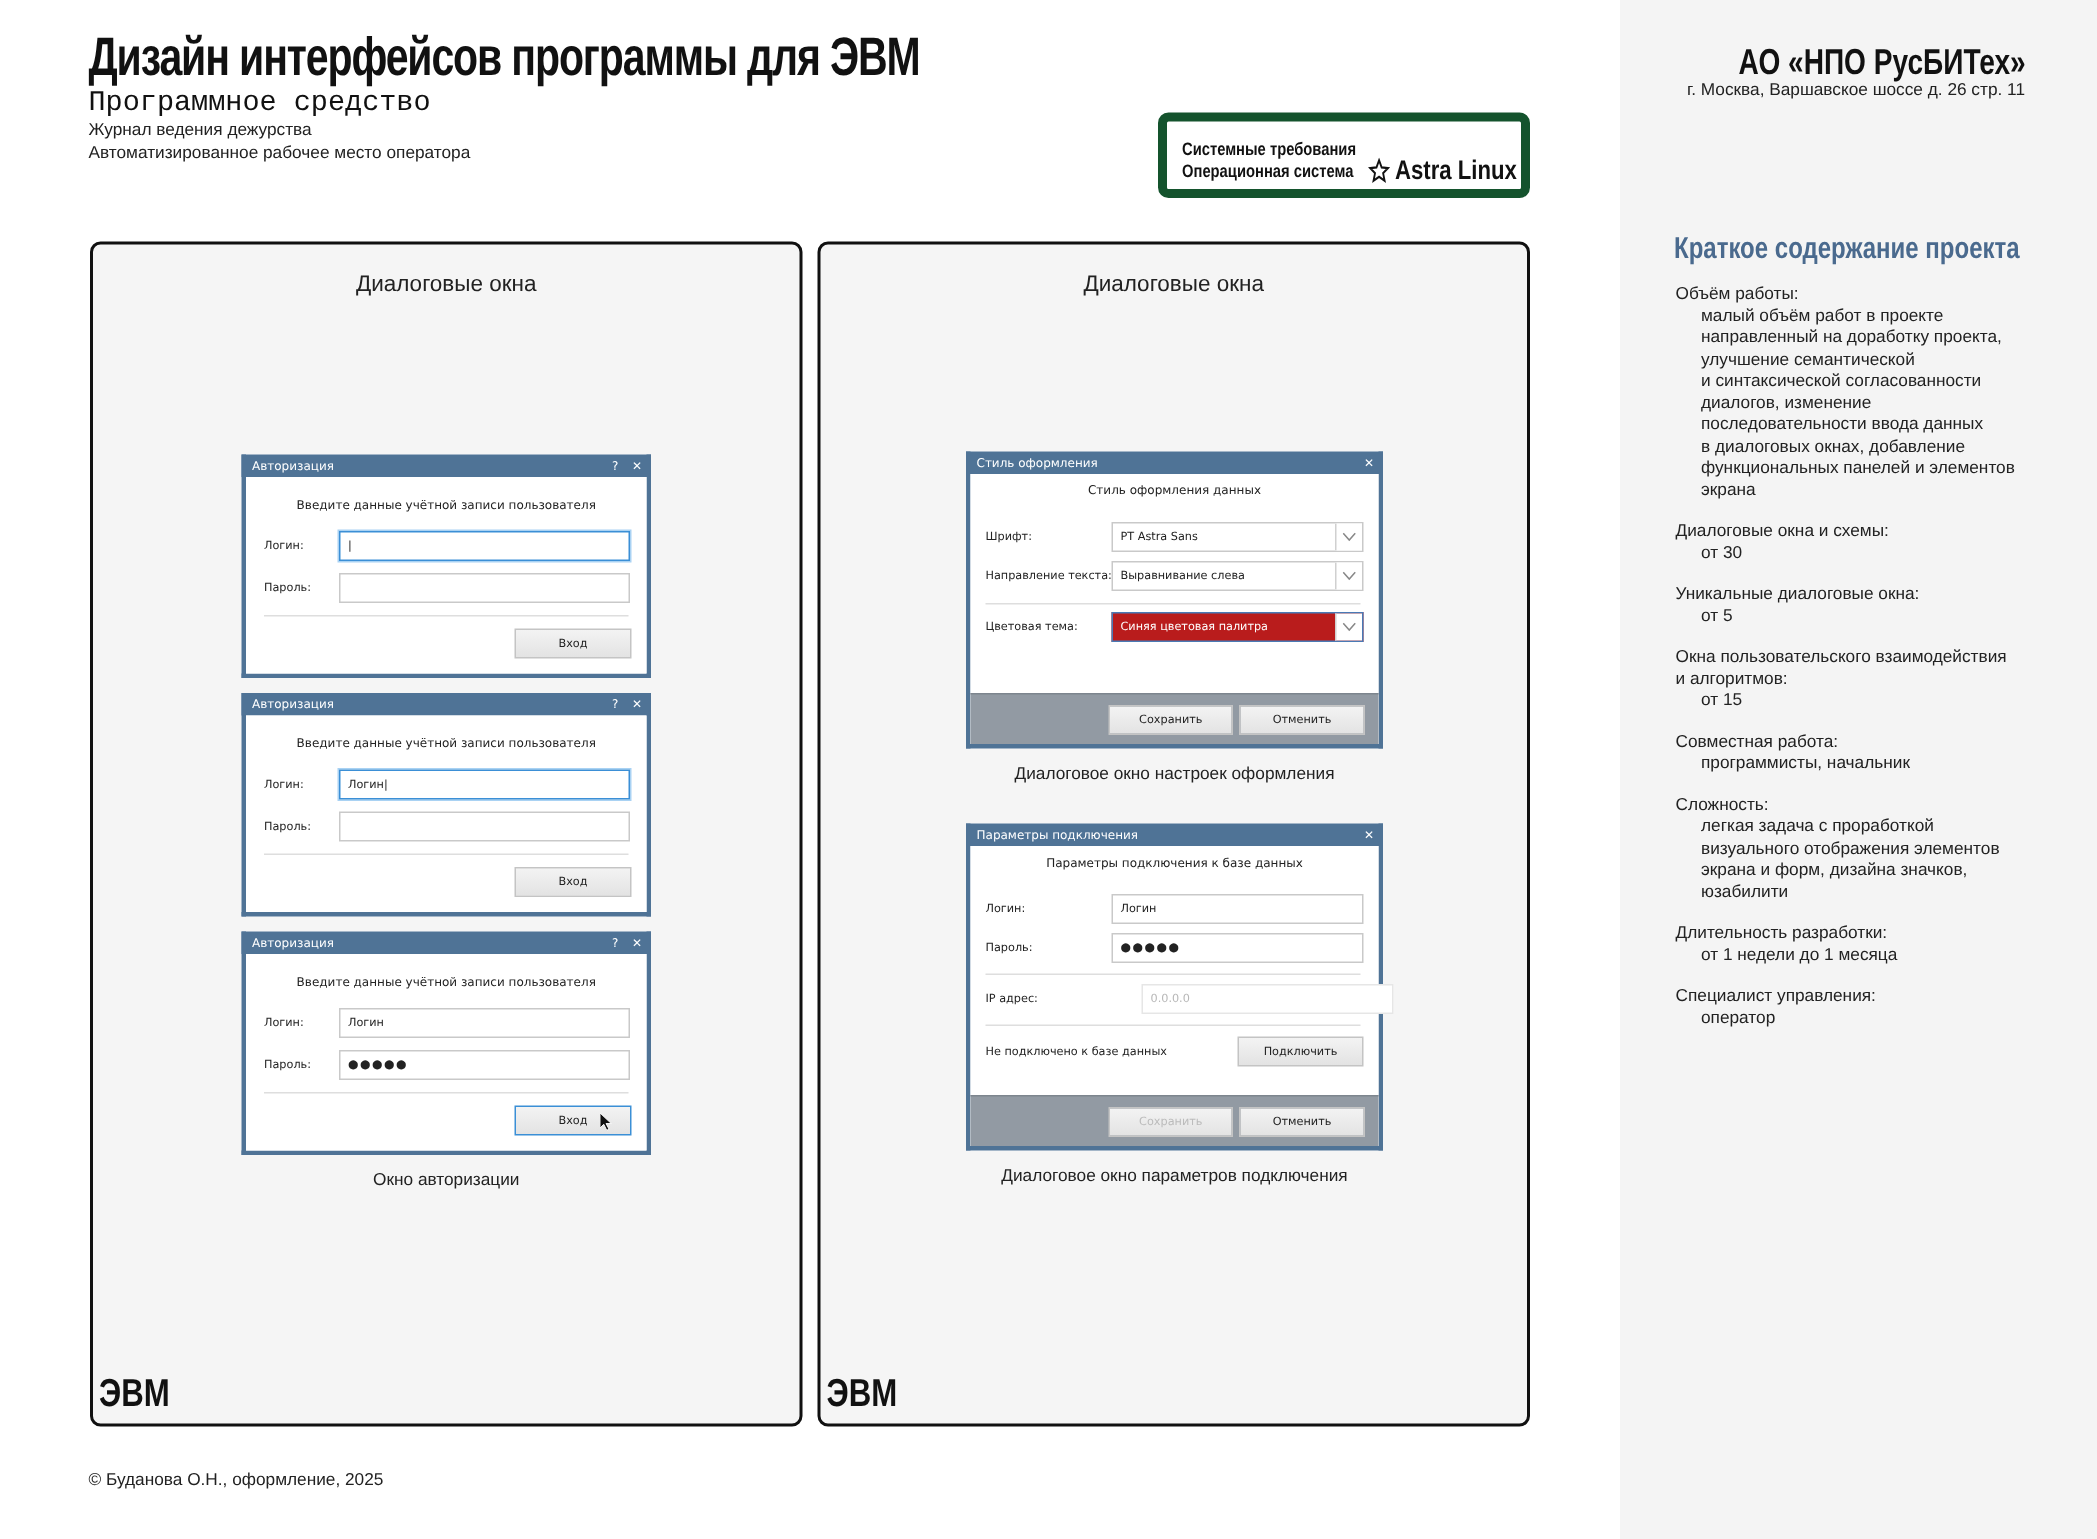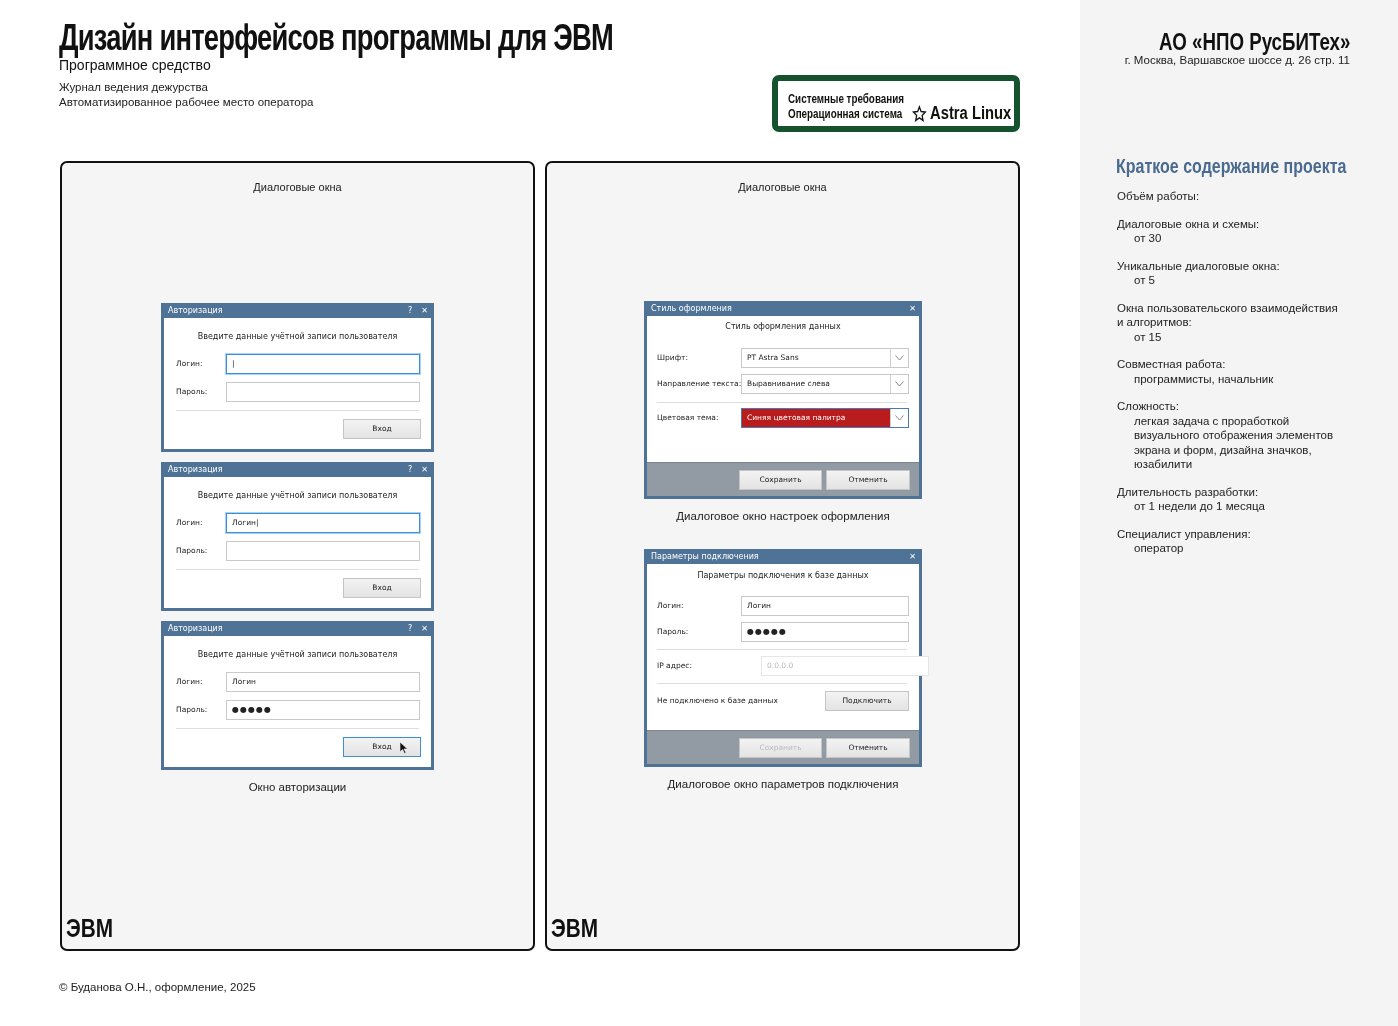--- a/index.html
+++ b/index.html
@@ -1,21 +1,21 @@
 <!DOCTYPE html>
 <html><head>
 <meta charset="utf-8">
 <style>
   * { box-sizing: border-box; margin: 0; padding: 0; }
   html, body { width: 1398px; height: 1026px; background: #ffffff; overflow: hidden; }
   body { position: relative; font-family: "Liberation Sans", sans-serif; color: #111; }
 
   
   .main-title { position: absolute; left: 59px; top: 18px; font-size: 36px; font-weight: bold; letter-spacing: -1px; white-space: nowrap; transform: scaleX(0.76); transform-origin: left top; line-height: 40px; }
-  .sub-title { position: absolute; left: 59px; top: 57px; font-size: 14px; font-weight: normal; white-space: nowrap; }
+  .sub-title { position: absolute; left: 59px; top: 57px; font-size: 19px; font-weight: normal; white-space: nowrap; font-family: Liberation Mono, monospace; }
   .sub-line { position: absolute; left: 59px; font-size: 11.5px; color: #222; white-space: nowrap; }
 
   .req-box { position: absolute; left: 772px; top: 75px; width: 248px; height: 57px; border: 6px solid #14532d; border-radius: 7px; background: #fff; }
   .req-l1, .req-l2 { position: absolute; left: 10px; font-size: 12px; font-weight: bold; white-space: nowrap; transform: scaleX(0.82); transform-origin: left top; }
   .req-l1 { top: 11px; }
   .req-l2 { top: 26px; }
   .req-os { position: absolute; left: 134px; top: 22px; font-size: 18px; font-weight: bold; white-space: nowrap; transform: scaleX(0.82); transform-origin: left top; display: flex; align-items: center; gap: 4px; }
   .req-os svg { width: 18px; height: 18px; }
 
   
@@ -28,21 +28,21 @@
   .flag i { display: block; height: 33.33%; }
 
   .summary-title { position: absolute; left: 36px; top: 155px; font-size: 20px; font-weight: bold; color: #4a6a8e; white-space: nowrap; transform: scaleX(0.8); transform-origin: left top; }
   .summary-list { position: absolute; left: 37px; top: 189px; width: 250px; }
   .s-item { margin-bottom: 13px; }
   .s-label { font-size: 11.5px; line-height: 14.5px; color: #222; }
   .s-value { font-size: 11.5px; line-height: 14.5px; color: #222; padding-left: 17px; white-space: pre-line; }
 
   
   .panel { position: absolute; top: 161px; width: 475px; height: 790px; border: 2.5px solid #111; border-radius: 7px; background: #f5f5f5; }
-  .panel-title { position: absolute; left: 0; right: 0; top: 18px; text-align: center; font-size: 11px; color: #222; }
+  .panel-title { position: absolute; left: 0; right: 0; top: 18px; text-align: center; font-size: 15px; color: #222; }
   .panel-badge { position: absolute; left: 4px; bottom: 5px; font-size: 26px; font-weight: bold; transform: scaleX(0.8); transform-origin: left bottom; }
   .caption { position: absolute; text-align: center; font-size: 11.5px; color: #222; white-space: nowrap; }
 
   
   .dlg { position: absolute; background: #fff; border: 3px solid #4f7396; border-top: none; font-family: "DejaVu Sans", sans-serif; }
   .dlg-title { position: absolute; left: -3px; right: -3px; top: 0; height: 15px; background: #4f7396; color: #fff; font-size: 8px; line-height: 15px; padding-left: 7px; }
   .dlg-title .ctrls { position: absolute; right: 6px; top: 0; font-size: 8px; display: flex; gap: 9px; }
   .dlg-body { position: absolute; left: 0; right: 0; top: 15px; bottom: 0; background: #fff; }
   .dlg-heading { position: absolute; left: 0; right: 0; text-align: center; font-size: 8px; color: #222; }
   .dlg-label { position: absolute; font-size: 7.5px; color: #222; white-space: nowrap; }
@@ -82,20 +82,29 @@
   </div>
 </div>
 
 <div class="sidebar">
   <div class="company">АО «НПО РусБИТех»</div>
   <div class="address">г. Москва, Варшавское шоссе д. 26 стр. 11</div>
   <div class="summary-title">Краткое содержание проекта</div>
   <div class="summary-list">
     <div class="s-item">
       <div class="s-label">Объём работы:</div>
+      <div class="s-value">малый объём работ в проекте
+направленный на доработку проекта,
+улучшение семантической
+и синтаксической согласованности
+диалогов, изменение
+последовательности ввода данных
+в диалоговых окнах, добавление
+функциональных панелей и элементов
+экрана</div>
     </div>
     <div class="s-item">
       <div class="s-label">Диалоговые окна и схемы:</div>
       <div class="s-value">от 30</div>
     </div>
     <div class="s-item">
       <div class="s-label">Уникальные диалоговые окна:</div>
       <div class="s-value">от 5</div>
     </div>
     <div class="s-item">

